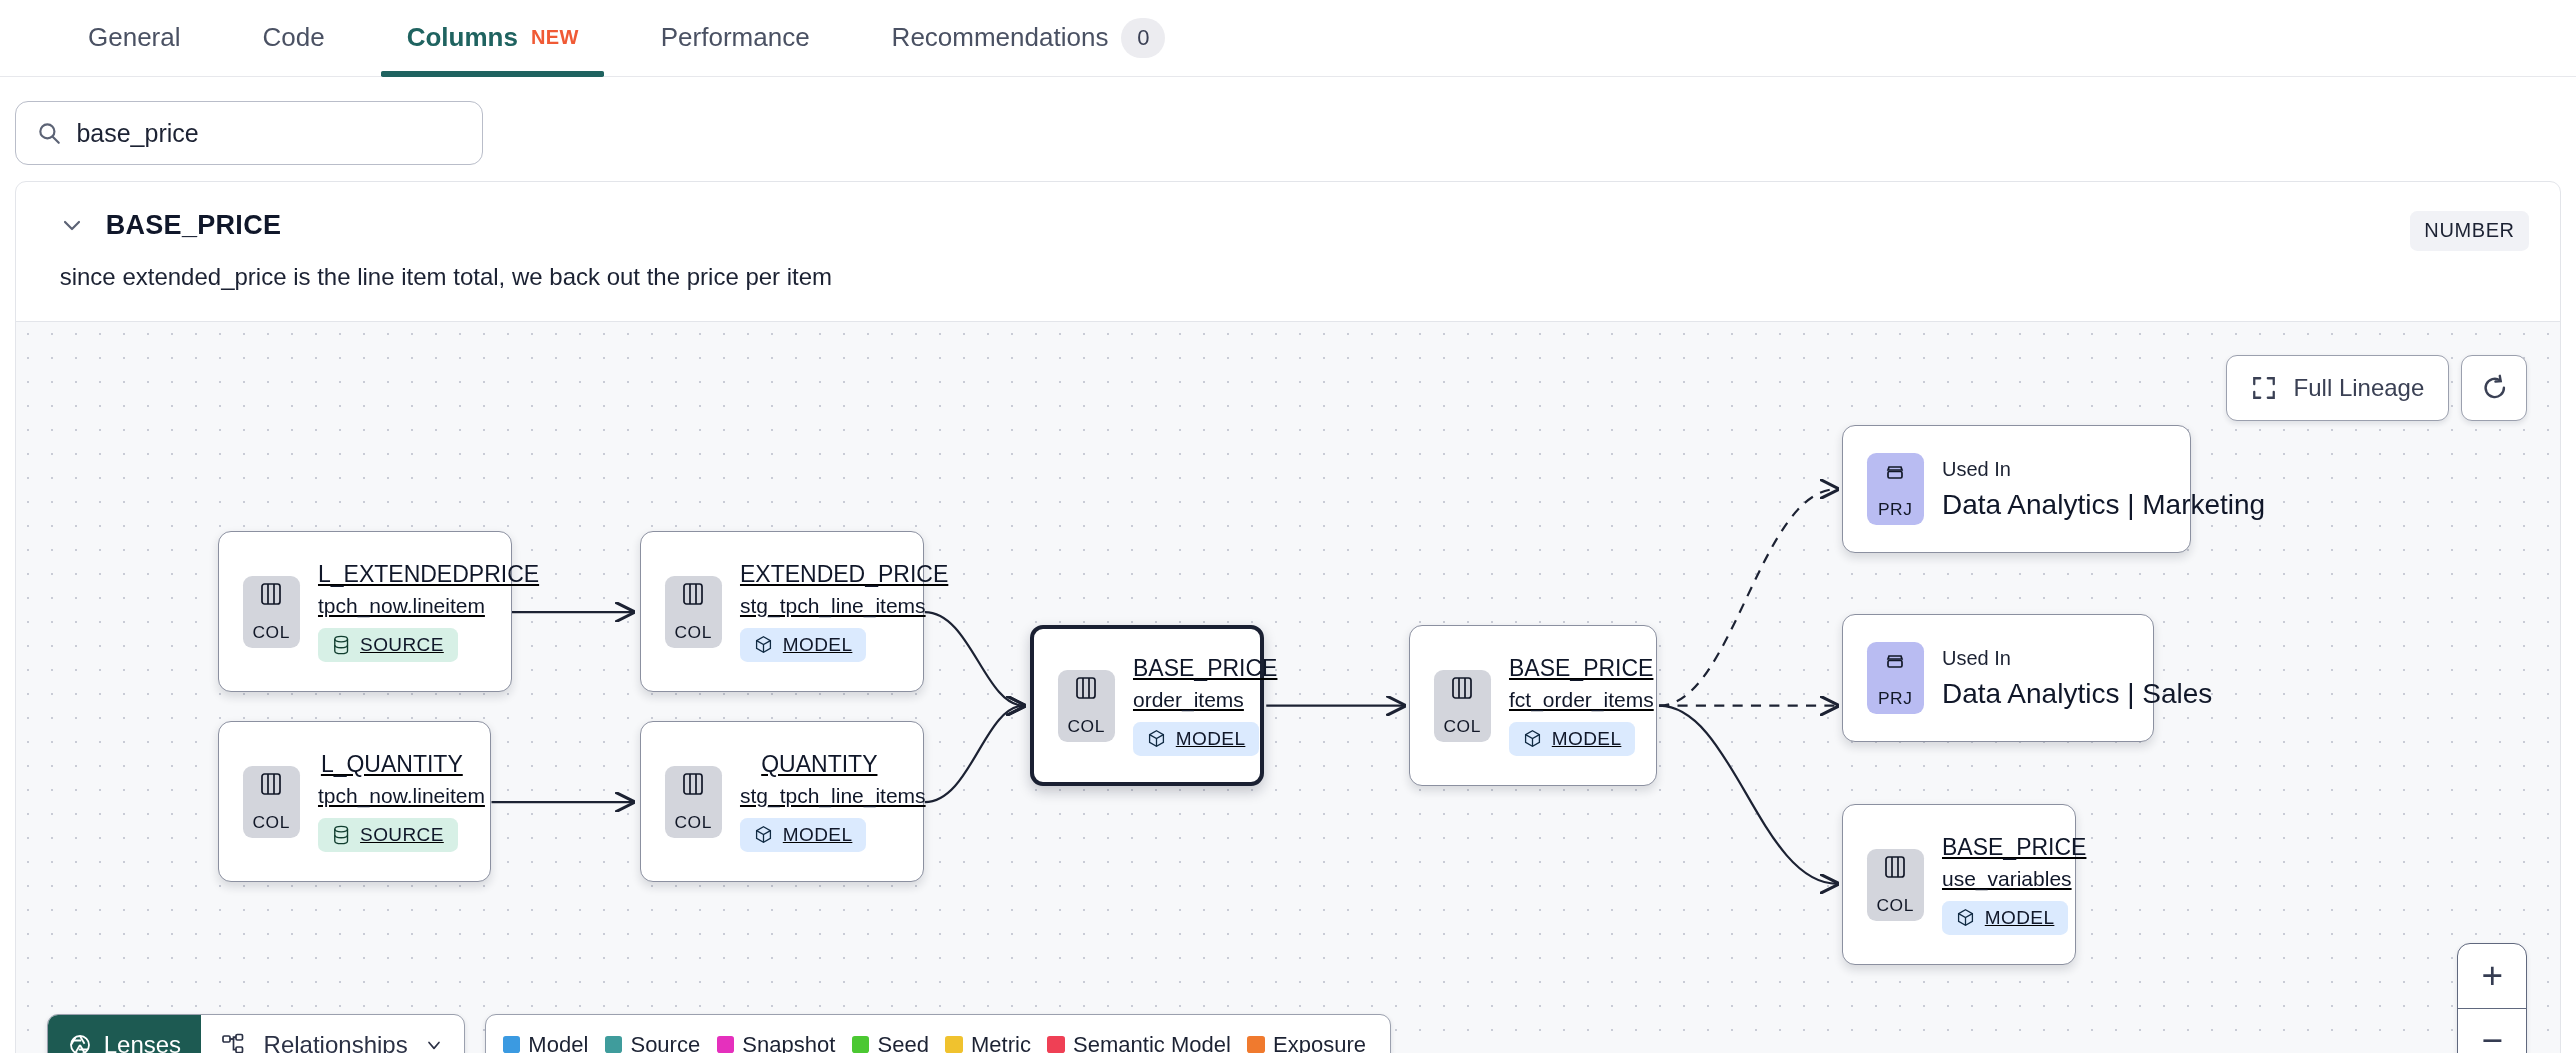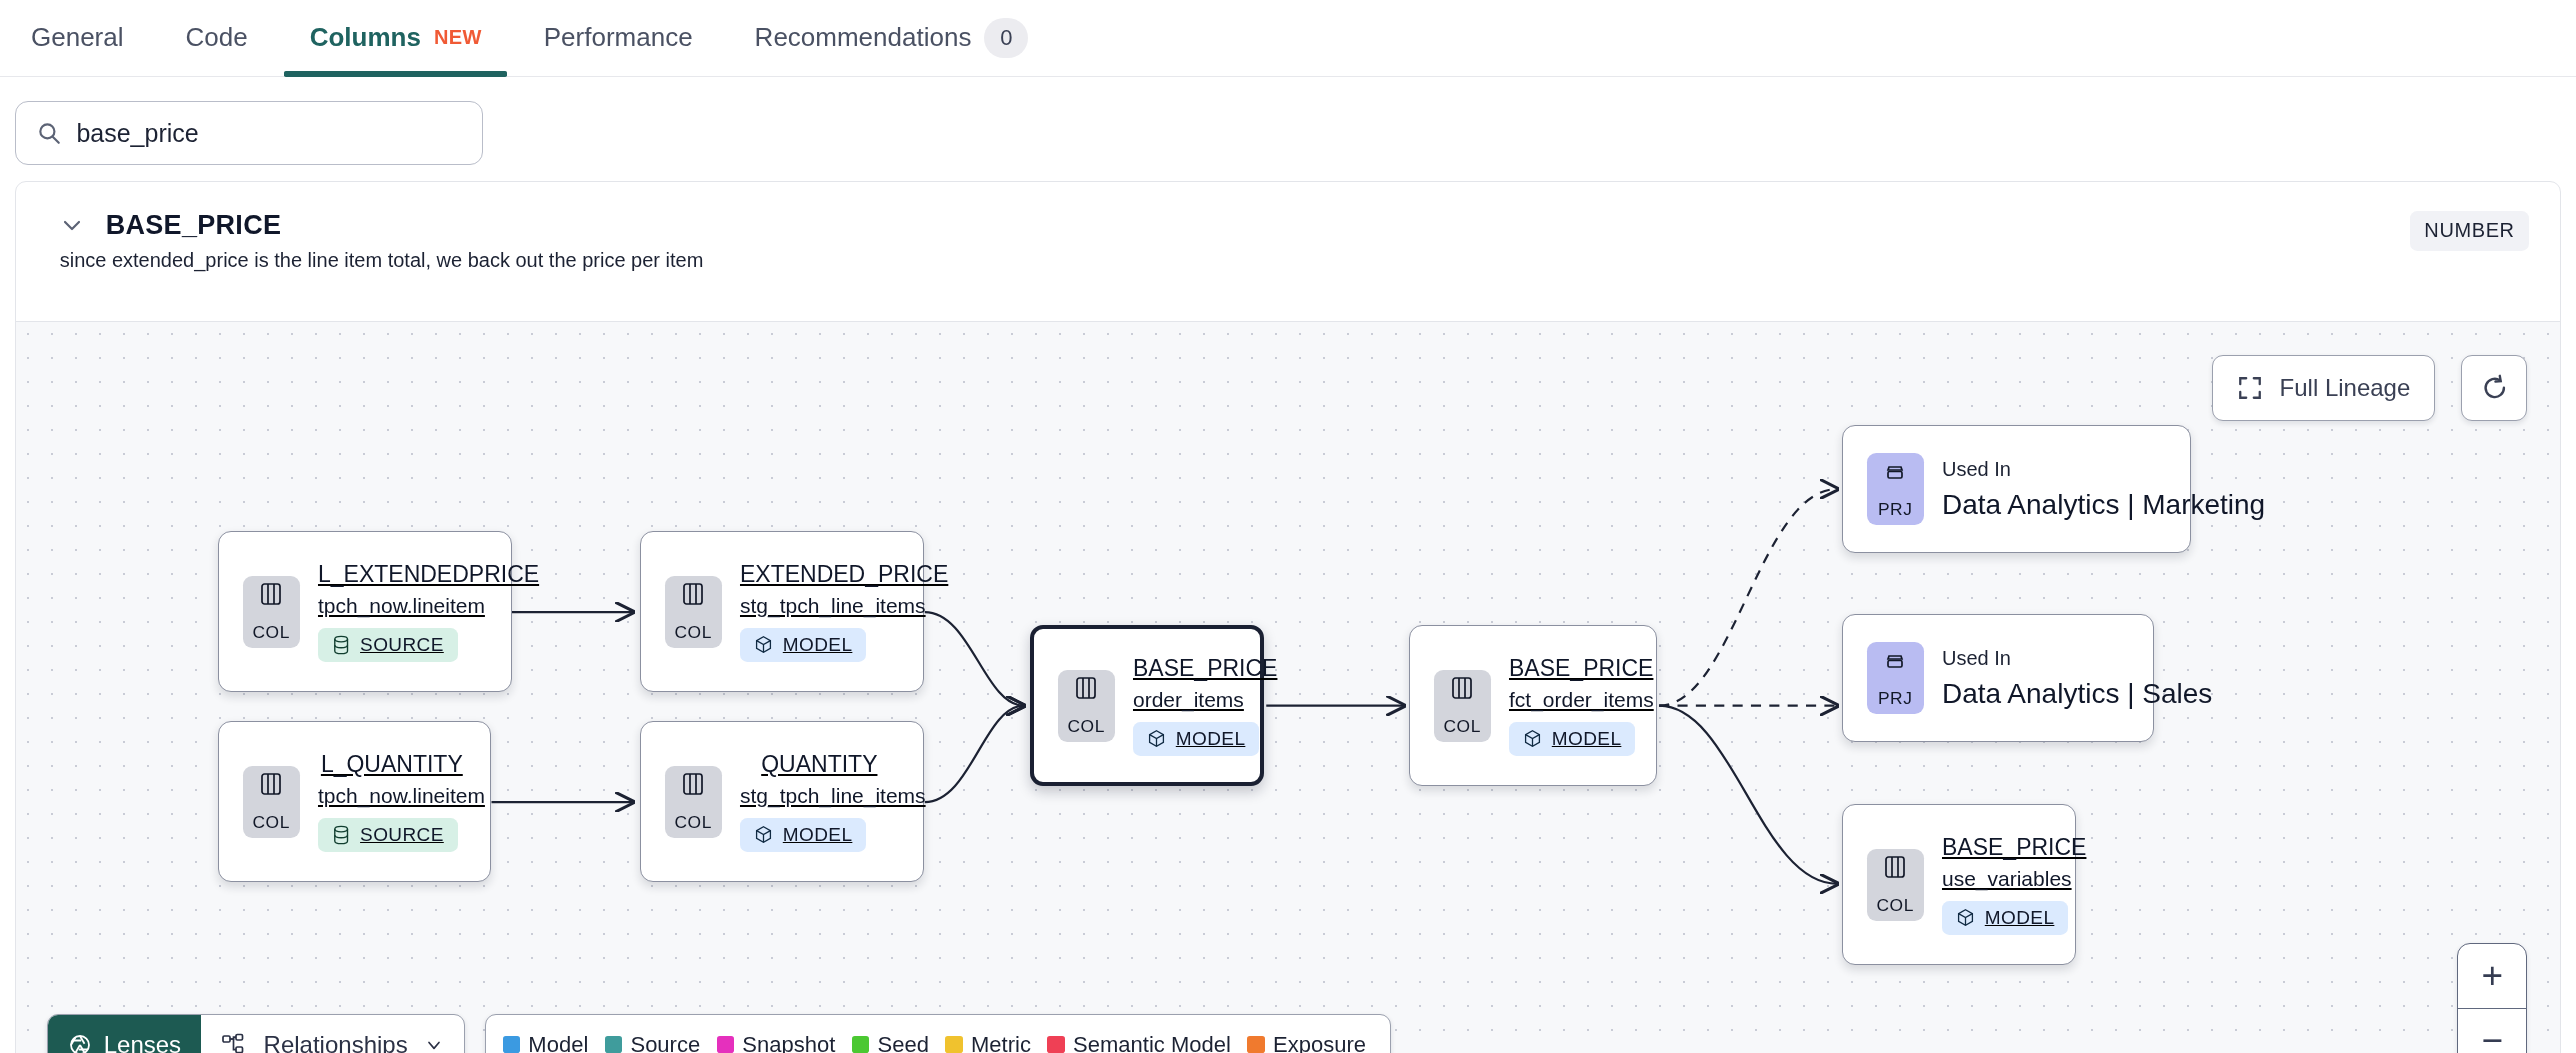--- a/index.html
+++ b/index.html
@@ -9,22 +9,24 @@
     font-family: "Liberation Sans", sans-serif;
     overflow: hidden;
   }
 
   
   .tabbar {
     position: relative;
     height: 77px;
     display: flex;
     align-items: flex-start;
+    padding-left: 57px;
     border-bottom: 1.8px solid #e7e8ec;
     background: #fff;
+    gap: 20px;
   }
   .tab {
     position: relative;
     height: 75px;
     display: flex;
     align-items: center;
     gap: 13px;
     padding: 0 31px;
     font-size: 26px;
     color: #4a5163;
@@ -91,22 +93,22 @@
     font-size: 27px; color: #10172a; font-weight: 600; letter-spacing: 0.3px;
   }
   .type-badge {
     position: absolute; right: 31px; top: 29px;
     background: #f1f2f6; color: #1c2233;
     border-radius: 7.3px;
     font-size: 20px; letter-spacing: 0.6px;
     padding: 8.3px 14.7px;
   }
   .col-desc {
-    margin-top: 8px;
-    font-size: 20px; color: #1c2233;
+    margin-top: 22px;
+    font-size: 24px; color: #1c2233;
   }
 
   
   .canvas {
     position: absolute;
     left: 0; right: 0; top: 139px; bottom: 0;
     background-color: #f7f8fa;
     background-image: radial-gradient(#c9ccd6 1.5px, transparent 1.5px);
     background-size: 24px 24px;
     border-top: 1.8px solid #e3e5ea;
@@ -150,21 +152,21 @@
     letter-spacing: 0.4px;
     margin-top: 2.8px;
   }
   .n-tag.model { background: #dbeafe; }
   .n-tag.source { background: #d7f0e6; }
   .prj-body { display: flex; flex-direction: column; gap: 8.3px; }
   .prj-kicker { font-size: 20px; color: #1c2233; }
   .prj-name { font-size: 28px; color: #101729; white-space: nowrap; }
 
   
-  .topright { position: absolute; right: 33px; top: 33px; display: flex; gap: 26px; }
+  .topright { position: absolute; right: 33px; top: 33px; display: flex; gap: 12px; }
   .btn-fulllineage {
     height: 66px; padding: 0 24px;
     display: flex; align-items: center; gap: 16.5px;
     background: #fff; border: 1.8px solid #9ba0ae;
     border-radius: 11px;
     font-size: 24px; color: #3a4054;
     box-shadow: 0 2.8px 5.5px rgba(20,25,45,.1);
     cursor: pointer;
   }
   .btn-refresh {

